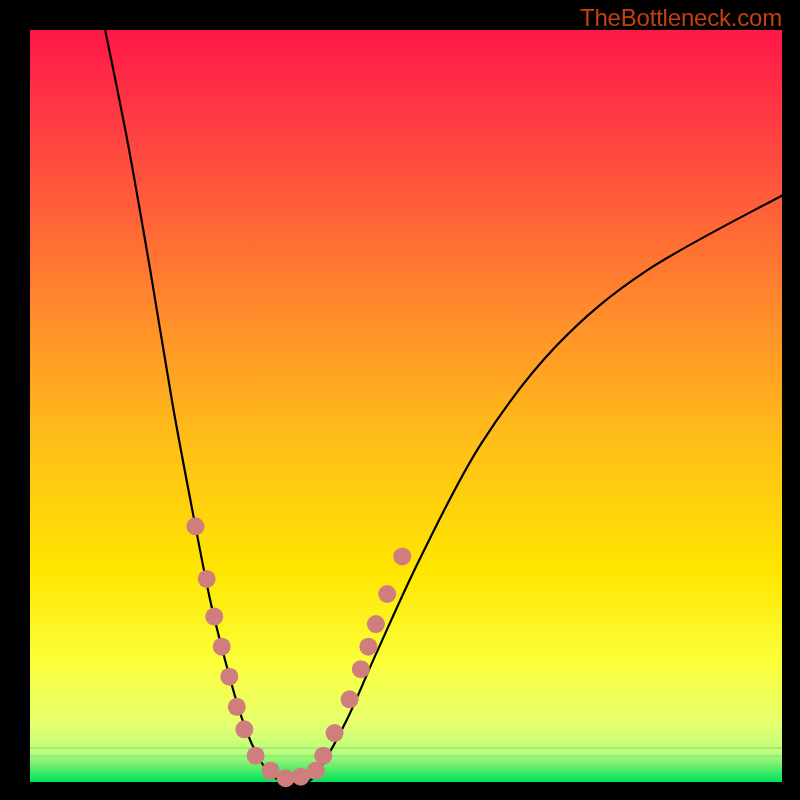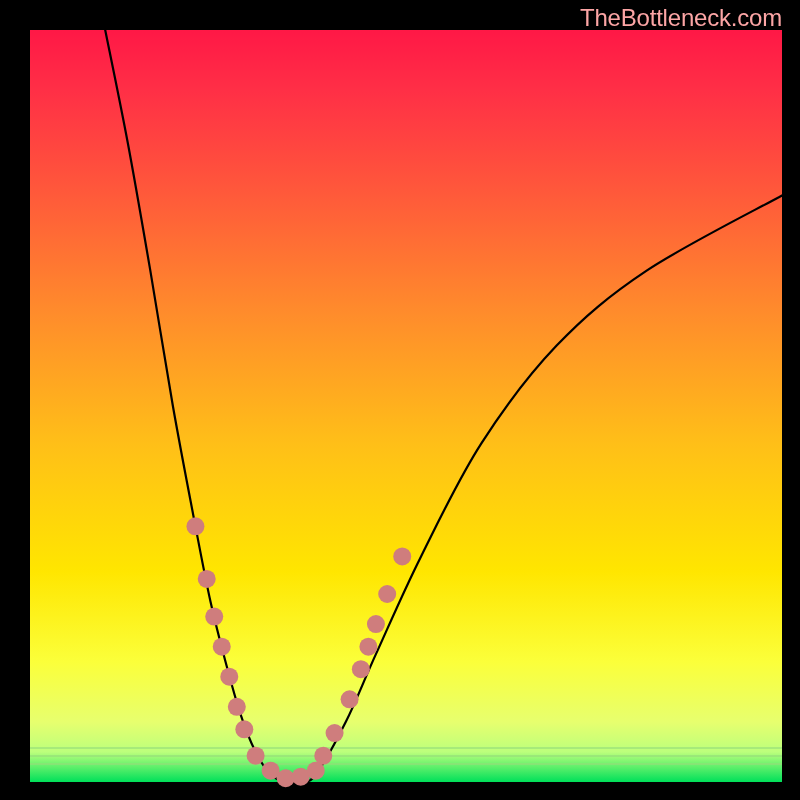--- a/index.html
+++ b/index.html
@@ -60,21 +60,21 @@
   .ridge {
     fill: none;
     stroke: #94dc7a;
     stroke-width: 2;
     opacity: 0.6;
   }
   .watermark {
     position: absolute;
     top: 4px;
     right: 18px;
-    color: #fca5a5;
+    color: #c2410c;
     font-size: 24px;
     letter-spacing: -0.2px;
     user-select: none;
   }
 </style>
 </head>
 <body>
 
 <div class="frame">
   <div class="watermark">TheBottleneck.com</div>

